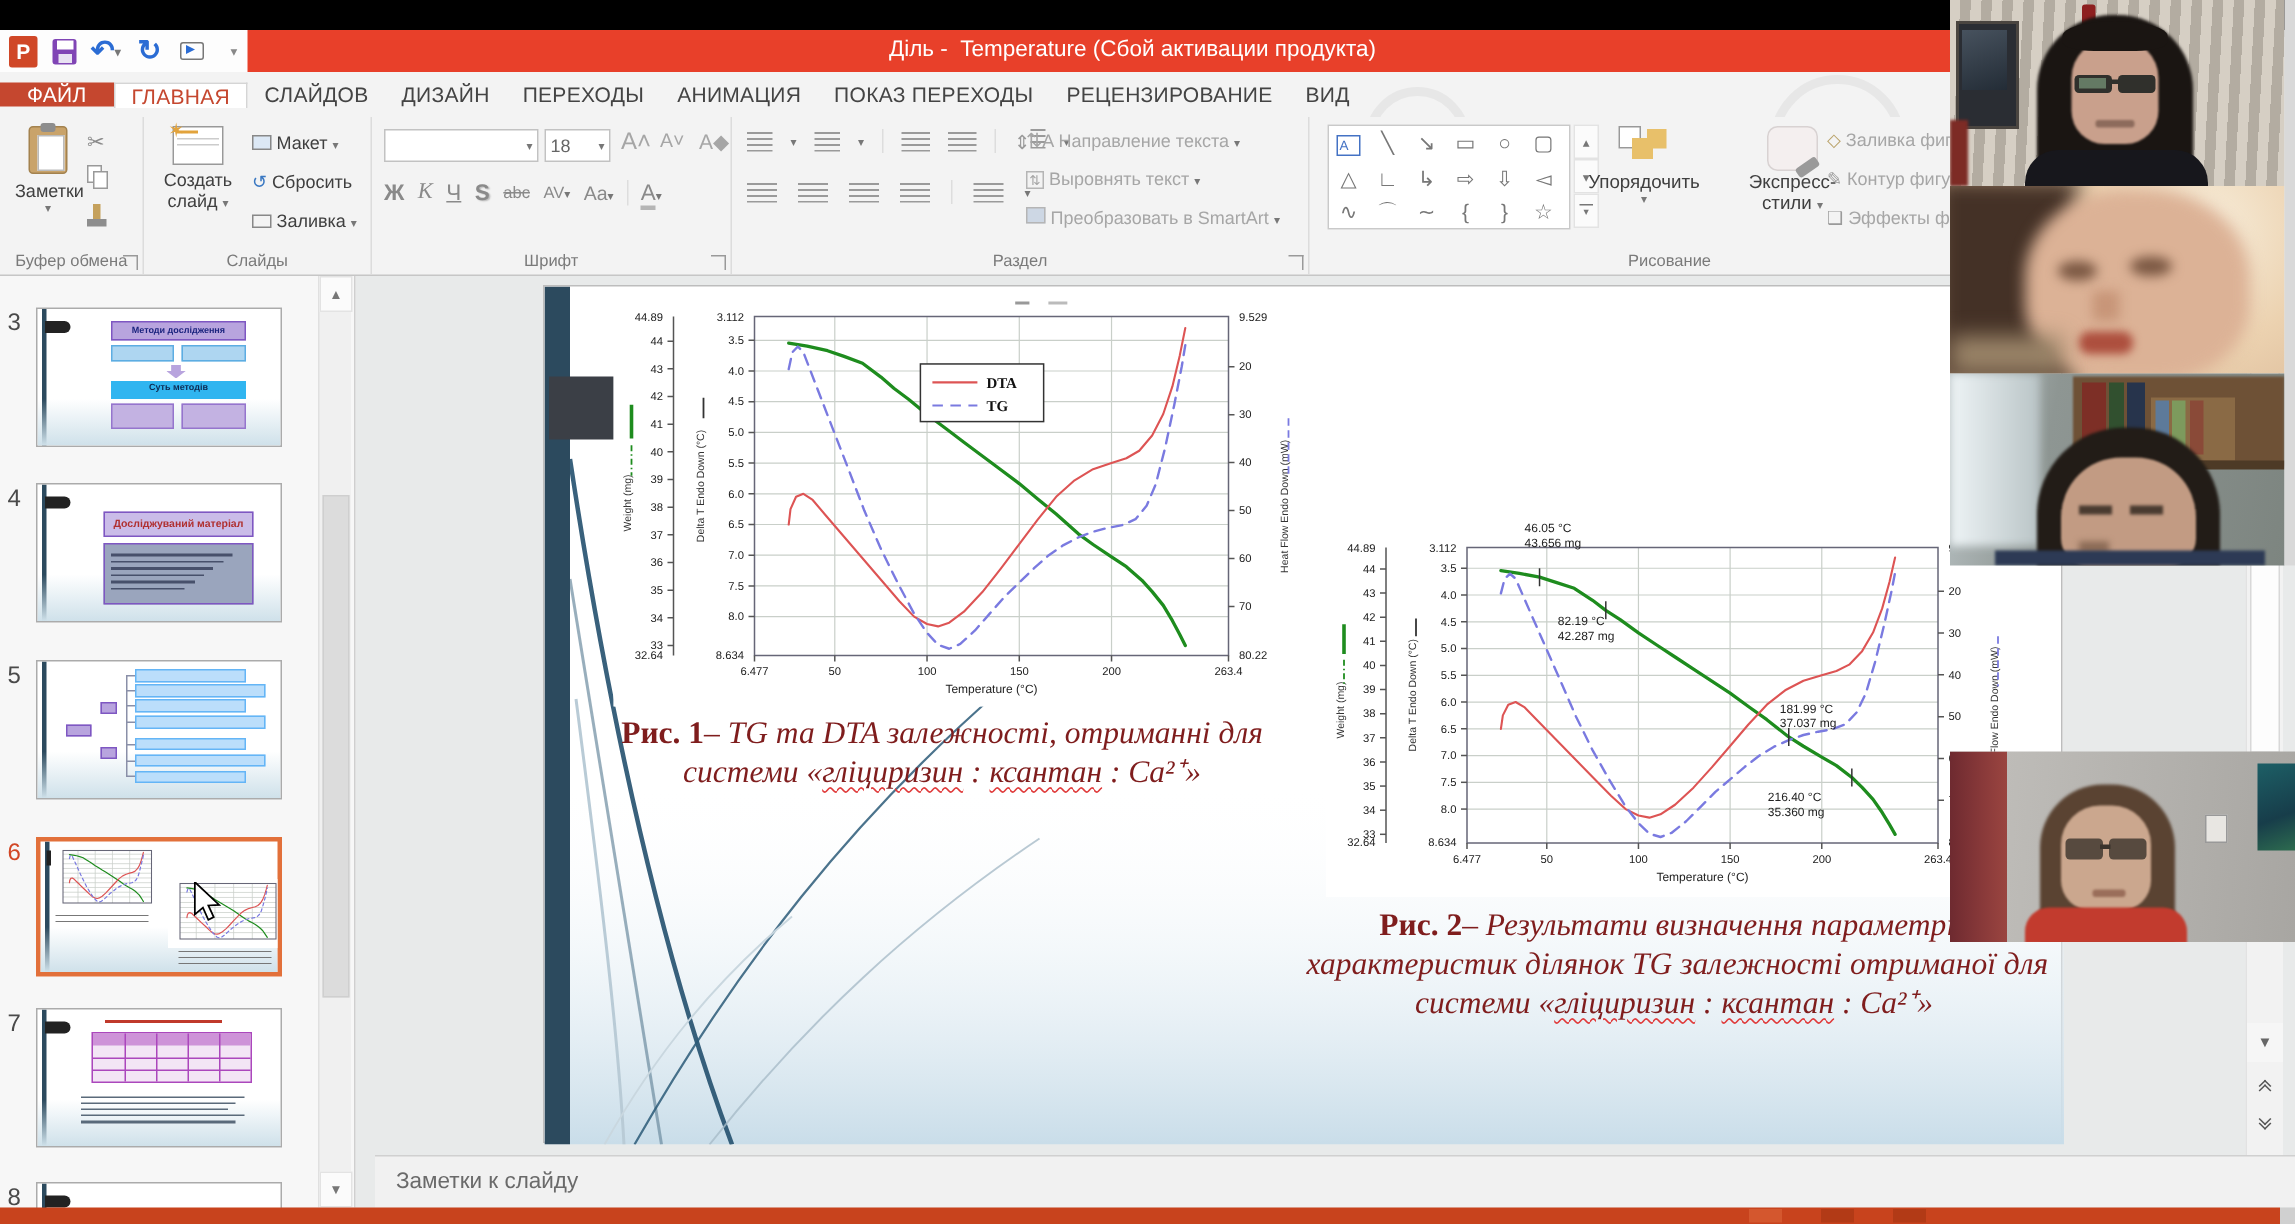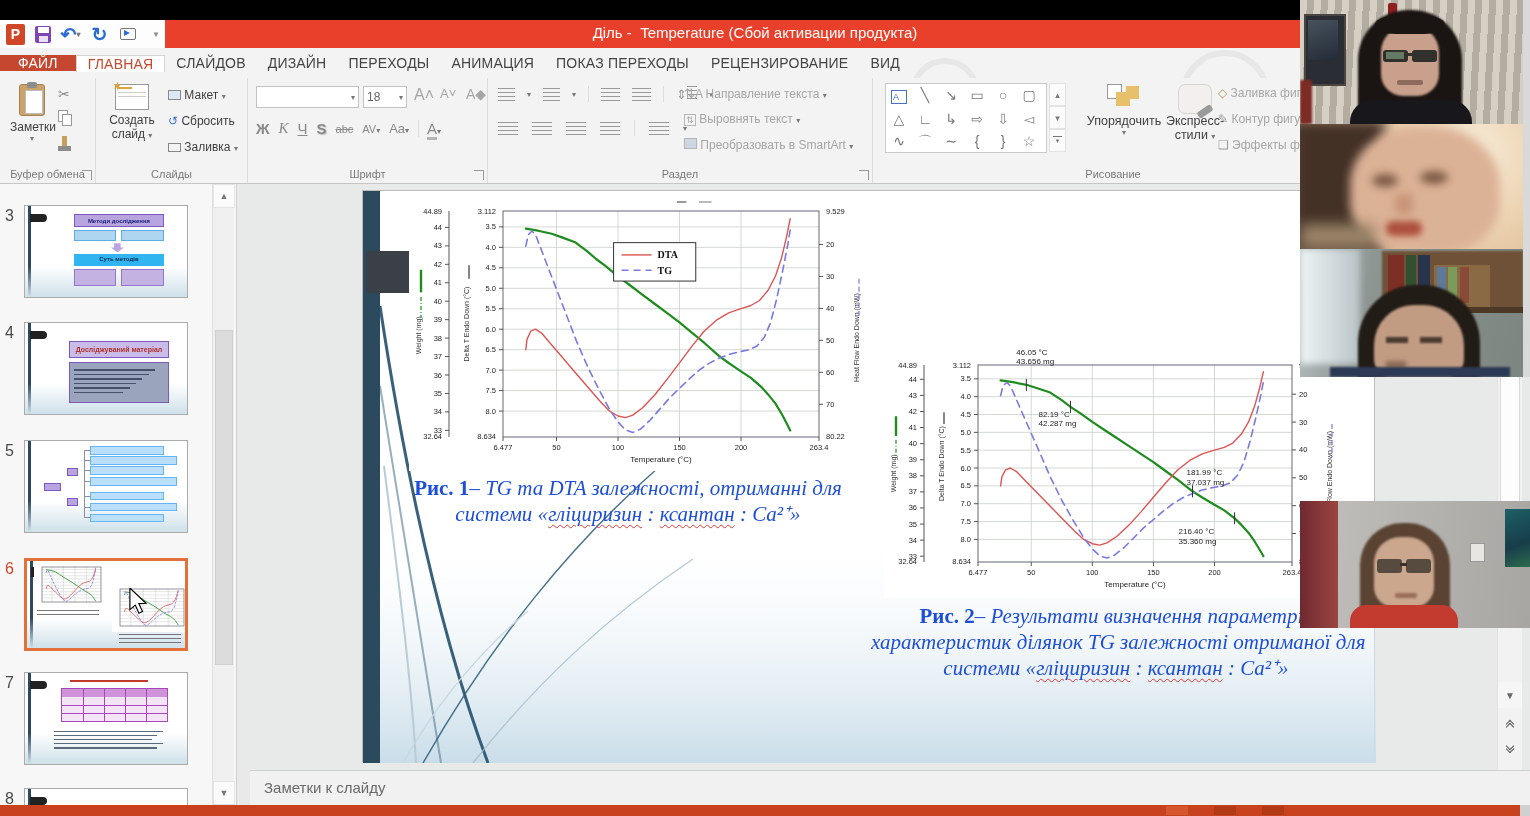--- a/index.html
+++ b/index.html
@@ -35,21 +35,21 @@
 #editor{position:absolute;left:0;top:184px;width:1530px;height:586px;}
 #thumbpanel{position:absolute;left:0;top:0;width:237px;height:621px;background:#f7f7f7;border-right:1px solid #cfcfcf;}
 #pscroll{position:absolute;right:2px;top:0px;width:22px;height:621px;background:#f0f0f0;border-left:1px solid #e0e0e0;}
 .sbtn{position:absolute;left:0;width:22px;height:24px;background:#fbfbfb;border:1px solid #e3e3e3;color:#777;font-size:9px;display:flex;align-items:center;justify-content:center;}
 #pthumb{position:absolute;left:2px;top:146px;width:18px;height:335px;background:#dcdcdc;border:1px solid #cfcfcf;}
 #canvas{position:absolute;left:238px;top:0;width:1292px;height:586px;}
 #slide{position:absolute;left:124px;top:6px;width:1013px;height:572px;background:#fff;border:1px solid #bdbdbd;}
 #slide-decor{position:absolute;left:0;top:0;}
 #blackbox{position:absolute;left:3px;top:60px;width:47px;height:42px;background:#3b3f46;}
 .chartbox{position:absolute;background:#fff;}
-.caption{position:absolute;text-align:center;font-family:"Liberation Serif",serif;font-style:italic;font-size:21px;color:#1d4ed8;line-height:26px;}
+.caption{position:absolute;text-align:center;font-family:"Liberation Serif",serif;font-style:italic;font-size:21px;color:#7f1d1d;line-height:26px;}
 .caption div{white-space:nowrap;}
 .caption .b{font-weight:bold;font-style:normal;}
 .caption .w{text-decoration:underline wavy #e03a3a;text-decoration-thickness:1px;text-underline-offset:3px;}
 #vscroll{position:absolute;right:8px;top:0;width:25px;height:621px;background:#f2f2f2;border-left:1px solid #e2e2e2;}
 #vthumb{position:absolute;left:2px;top:28px;width:20px;height:290px;background:#fdfdfd;border:1px solid #d8d8d8;}
 .vbtn{position:absolute;left:0;width:24px;height:26px;background:#f6f6f6;color:#666;font-size:10px;display:flex;align-items:center;justify-content:center;}
 .chevu{width:6px;height:6px;border-left:1.6px solid #555;border-top:1.6px solid #555;transform:rotate(45deg);}
 .chevd{width:6px;height:6px;border-left:1.6px solid #555;border-top:1.6px solid #555;transform:rotate(225deg);}
 #notesbar{position:absolute;left:250px;top:586px;width:1335px;height:35px;background:#f1f1f1;border-top:1px solid #d0d0d0;}
 #notesbar span{position:absolute;left:14px;top:8px;font-size:15px;color:#6a6a6a;}
@@ -199,21 +199,21 @@
 
     <div class="rgroup" style="left:873px;width:427px;border-right:none;">
       <div id="shapesbox" style="position:absolute;left:12px;top:5px;width:162px;height:70px;background:#fff;border:1px solid #c9c9c9;"><span style="display: inline-flex; width: 26px; height: 22px; align-items: center; justify-content: center; font-size: 14px; color: rgb(119, 119, 119);">
             <span style="width:16px;height:14px;border:1px solid #4472c4;font-size:9px;color:#4472c4;line-height:13px;text-align:left;padding-left:1px;">A</span>
           </span><span style="display: inline-flex; width: 26px; height: 22px; align-items: center; justify-content: center; font-size: 14px; color: rgb(119, 119, 119);">╲</span><span style="display: inline-flex; width: 26px; height: 22px; align-items: center; justify-content: center; font-size: 14px; color: rgb(119, 119, 119);">↘</span><span style="display: inline-flex; width: 26px; height: 22px; align-items: center; justify-content: center; font-size: 14px; color: rgb(119, 119, 119);">▭</span><span style="display: inline-flex; width: 26px; height: 22px; align-items: center; justify-content: center; font-size: 14px; color: rgb(119, 119, 119);">○</span><span style="display: inline-flex; width: 26px; height: 22px; align-items: center; justify-content: center; font-size: 14px; color: rgb(119, 119, 119);">▢</span><span style="display: inline-flex; width: 26px; height: 22px; align-items: center; justify-content: center; font-size: 14px; color: rgb(119, 119, 119);">△</span><span style="display: inline-flex; width: 26px; height: 22px; align-items: center; justify-content: center; font-size: 14px; color: rgb(119, 119, 119);">∟</span><span style="display: inline-flex; width: 26px; height: 22px; align-items: center; justify-content: center; font-size: 14px; color: rgb(119, 119, 119);">↳</span><span style="display: inline-flex; width: 26px; height: 22px; align-items: center; justify-content: center; font-size: 14px; color: rgb(119, 119, 119);">⇨</span><span style="display: inline-flex; width: 26px; height: 22px; align-items: center; justify-content: center; font-size: 14px; color: rgb(119, 119, 119);">⇩</span><span style="display: inline-flex; width: 26px; height: 22px; align-items: center; justify-content: center; font-size: 14px; color: rgb(119, 119, 119);">◅</span><span style="display: inline-flex; width: 26px; height: 22px; align-items: center; justify-content: center; font-size: 14px; color: rgb(119, 119, 119);">∿</span><span style="display: inline-flex; width: 26px; height: 22px; align-items: center; justify-content: center; font-size: 14px; color: rgb(119, 119, 119);">⌒</span><span style="display: inline-flex; width: 26px; height: 22px; align-items: center; justify-content: center; font-size: 14px; color: rgb(119, 119, 119);">∼</span><span style="display: inline-flex; width: 26px; height: 22px; align-items: center; justify-content: center; font-size: 14px; color: rgb(119, 119, 119);">{</span><span style="display: inline-flex; width: 26px; height: 22px; align-items: center; justify-content: center; font-size: 14px; color: rgb(119, 119, 119);">}</span><span style="display: inline-flex; width: 26px; height: 22px; align-items: center; justify-content: center; font-size: 14px; color: rgb(119, 119, 119);">☆</span></div>
       <div style="position:absolute;left:176px;top:5px;width:17px;height:70px;">
         <div class="sbtn" style="height:23px;width:17px;position:static;border-width:1px;">▴</div>
         <div class="sbtn" style="height:23px;width:17px;position:static;border-width:1px;">▾</div>
         <div class="sbtn" style="height:23px;width:17px;position:static;border-width:1px;font-size:7px;flex-direction:column;"><span style="width:9px;height:1px;background:#777;"></span>▾</div>
       </div>
-      <div class="rbtn" style="left:208px;top:6px;width:86px;text-align:center;">
+      <div class="rbtn" style="left:180px;top:6px;width:86px;text-align:center;">
         <div style="position:relative;width:34px;height:30px;margin:0 auto;">
           <div style="position:absolute;left:0;top:0;width:15px;height:15px;border:1px solid #999;background:#fff;"></div>
           <div style="position:absolute;left:9px;top:8px;width:14px;height:14px;background:#e8c06a;"></div>
           <div style="position:absolute;left:19px;top:2px;width:13px;height:13px;background:#e8c06a;"></div>
         </div>
         <div style="font-size:12.5px;">Упорядочить</div>
         <div class="dd">▾</div>
       </div>
       <div class="rbtn" style="left:288px;top:6px;width:68px;text-align:center;">
         <div style="width:34px;height:30px;margin:0 auto;background:#f4efef;border:1px solid #d8d2d2;border-radius:7px;position:relative;">

